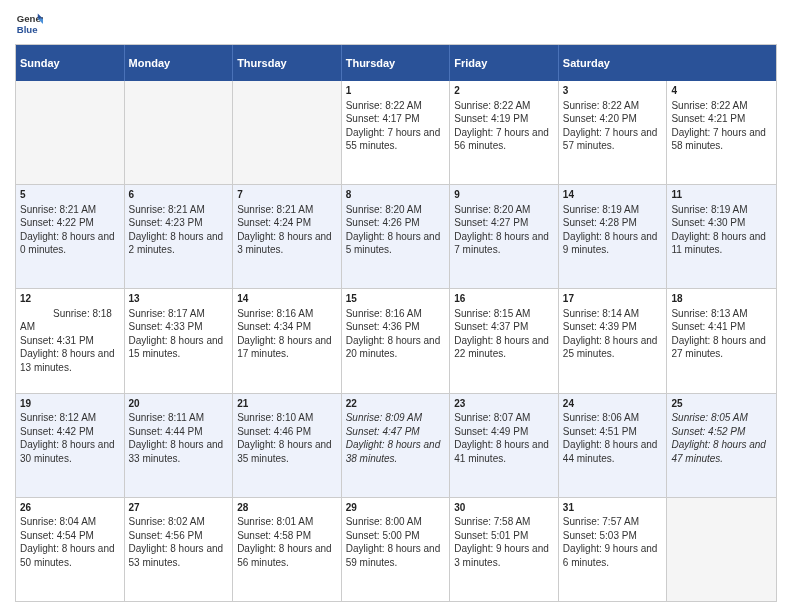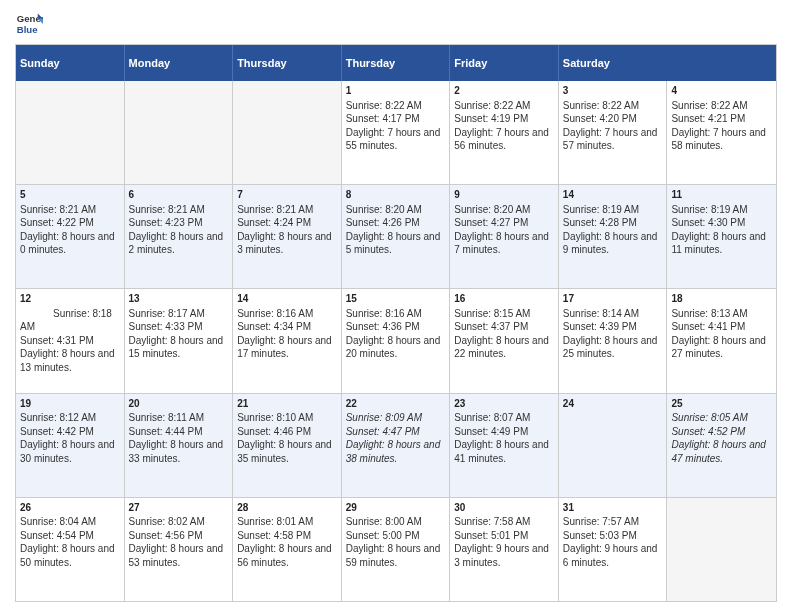--- a/index.html
+++ b/index.html
@@ -207,21 +207,23 @@
 Daylight: 8 hours and 33 minutes.</span></div>
           <div class="cal-cell alt-row"><span class="day-num">21</span><span class="cell-text" style="white-space: pre-line;">Sunrise: 8:10 AM
 Sunset: 4:46 PM
 Daylight: 8 hours and 35 minutes.</span></div>
           <div class="cal-cell alt-row"><span class="day-num">22</span><span class="cell-text" style="white-space: pre-line; font-style: italic;">Sunrise: 8:09 AM
 Sunset: 4:47 PM
 Daylight: 8 hours and 38 minutes.</span></div>
           <div class="cal-cell alt-row"><span class="day-num">23</span><span class="cell-text" style="white-space: pre-line;">Sunrise: 8:07 AM
 Sunset: 4:49 PM
 Daylight: 8 hours and 41 minutes.</span></div>
-          <div class="cal-cell alt-row"><span class="day-num">24</span></div>
+          <div class="cal-cell alt-row"><span class="day-num">24</span><span class="cell-text" style="white-space: pre-line;">Sunrise: 8:06 AM
+Sunset: 4:51 PM
+Daylight: 8 hours and 44 minutes.</span></div>
           <div class="cal-cell alt-row"><span class="day-num">25</span><span class="cell-text" style="white-space: pre-line; font-style: italic;">Sunrise: 8:05 AM
 Sunset: 4:52 PM
 Daylight: 8 hours and 47 minutes.</span></div>
         </div>
         <div class="cal-row">
           <div class="cal-cell"><span class="day-num">26</span><span class="cell-text" style="white-space: pre-line;">Sunrise: 8:04 AM
 Sunset: 4:54 PM
 Daylight: 8 hours and 50 minutes.</span></div>
           <div class="cal-cell"><span class="day-num">27</span><span class="cell-text" style="white-space: pre-line;">Sunrise: 8:02 AM
 Sunset: 4:56 PM

